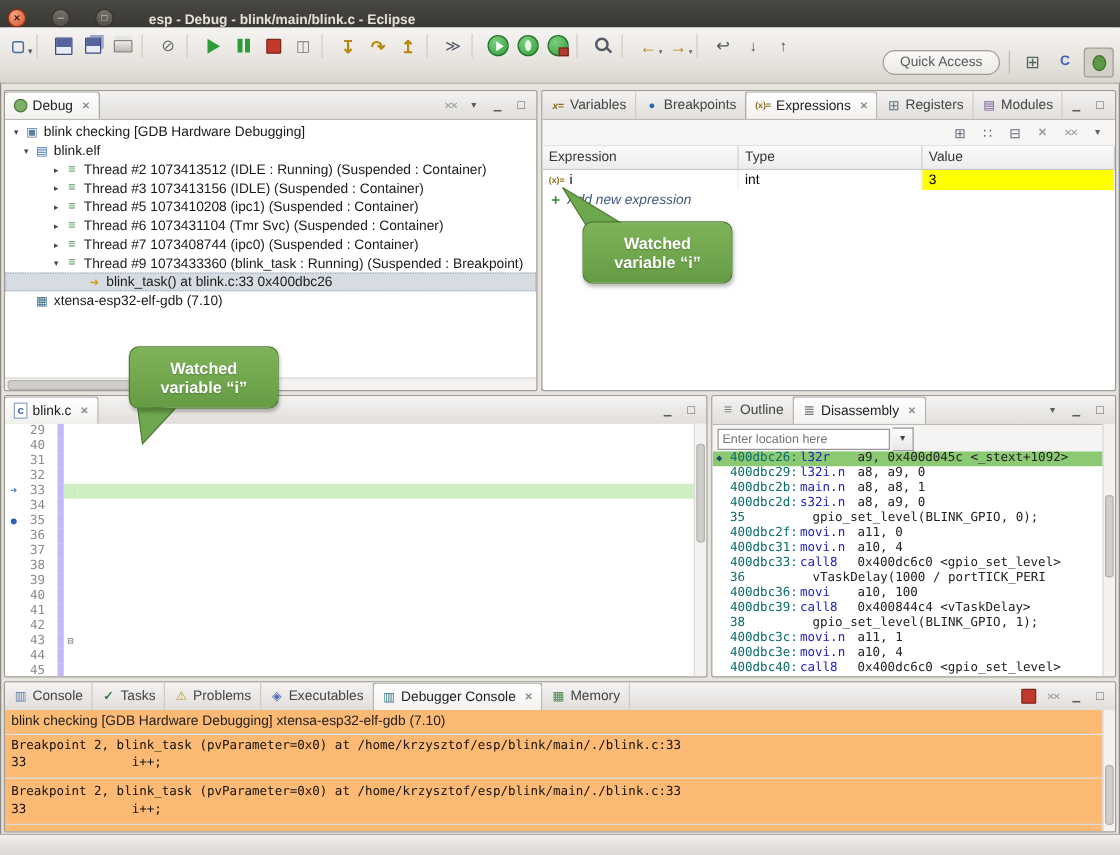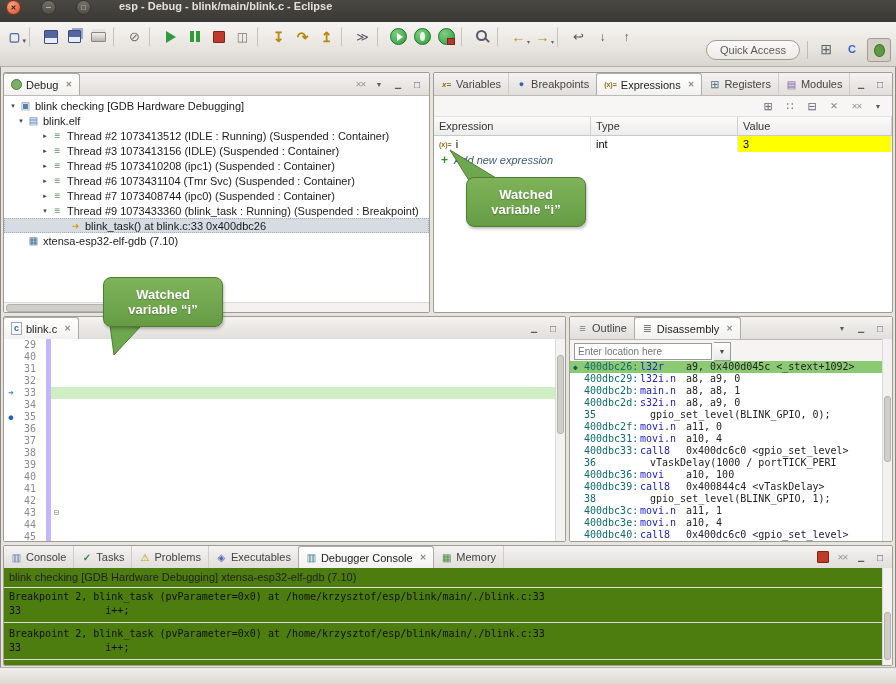--- a/index.html
+++ b/index.html
@@ -2,21 +2,21 @@
 <html><head>
 <meta charset="utf-8">
 <style>
   html,body{margin:0;padding:0}
   body{width:896px;height:684px;position:relative;overflow:hidden;background:#e7e4e0;
        font-family:"Liberation Sans",sans-serif;cursor:default;-webkit-font-smoothing:antialiased}
   #app{position:absolute;inset:0;box-shadow:inset 0 0 0 1px #8d8981}
 
   
   #titlebar{position:absolute;left:0;top:0;width:896px;height:22px;
-    background:linear-gradient(#4a4843,#3a3834);display:flex;align-items:flex-start;gap:20px;padding:0 6px;box-sizing:border-box}
+    background:linear-gradient(#4a4843,#3a3834);display:flex;align-items:flex-end;gap:20px;padding:0 6px;box-sizing:border-box}
   .win-btn{width:13px;height:13px;border-radius:50%;display:inline-flex;align-items:center;justify-content:center;flex:none}
   .win-close{background:radial-gradient(circle at 35% 30%,#f5a582,#d0512b);border:1px solid #8e2c12}
   .win-close::before{content:"✕";font-size:7px;color:#47150a;font-weight:bold}
   .win-min,.win-max{background:linear-gradient(#76726a,#504d47);border:1px solid #363430}
   .win-min::before{content:"–";font-size:9px;color:#d9d5cd;line-height:1}
   .win-max::before{content:"□";font-size:8px;color:#d9d5cd;line-height:1}
   .tb-title{color:#e4e0d8;font-size:11px;font-weight:bold;margin-left:8px;white-space:nowrap}
 
   
   #toolbar{position:absolute;left:0;top:22px;width:896px;height:45px;
@@ -166,21 +166,21 @@
   .d-row[data-cur="1"]{background:#8cc973}
   .d-ptr{width:11px;flex:none}
   .d-row[data-cur="1"] .d-ptr::before{content:"◆";color:#1b4f72;font-size:8px}
   .d-addr,.d-lno{color:#0e6b6b;width:56px;flex:none}
   .d-mn{color:#2222bb;width:46px;flex:none}
   .d-ops{color:#222}
   .d-src{color:#222;padding-left:10px}
   .d-addr:empty,.d-lno:empty,.d-mn:empty,.d-ops:empty,.d-src:empty{display:none}
 
   
-  .c-body{position:absolute;left:0;right:9px;top:22px;bottom:0;background:#4d7c0f;overflow:hidden}
+  .c-body{position:absolute;left:0;right:9px;top:22px;bottom:0;background:#fdba74;overflow:hidden}
   .c-line[data-k="hdr"]{font-size:11px;color:#222;padding:3px 5px 4px;border-bottom:1px solid #e3e3e3;margin-bottom:2px}
   .c-line[data-k="mono"]{font-family:"DejaVu Sans Mono","Liberation Mono",monospace;font-size:10px;line-height:14px;white-space:pre;padding:0 5px;color:#111}
   .c-line[data-k="rule"]{height:0;border-top:1px solid #dcdcdc;margin:4px 0}
 
   
   #statusbar{position:absolute;left:0;top:667px;width:896px;height:17px;background:linear-gradient(#f0eeec,#dcd8d3);border-top:1px solid #b3afa9;box-sizing:border-box}
 
   
   .callout{position:absolute;width:120px;height:50px;z-index:60;background:linear-gradient(#7fb35a,#659c43);
      border:1px solid #4f7c33;border-radius:8px;color:#fff;font-size:13px;font-weight:bold;text-align:center;

